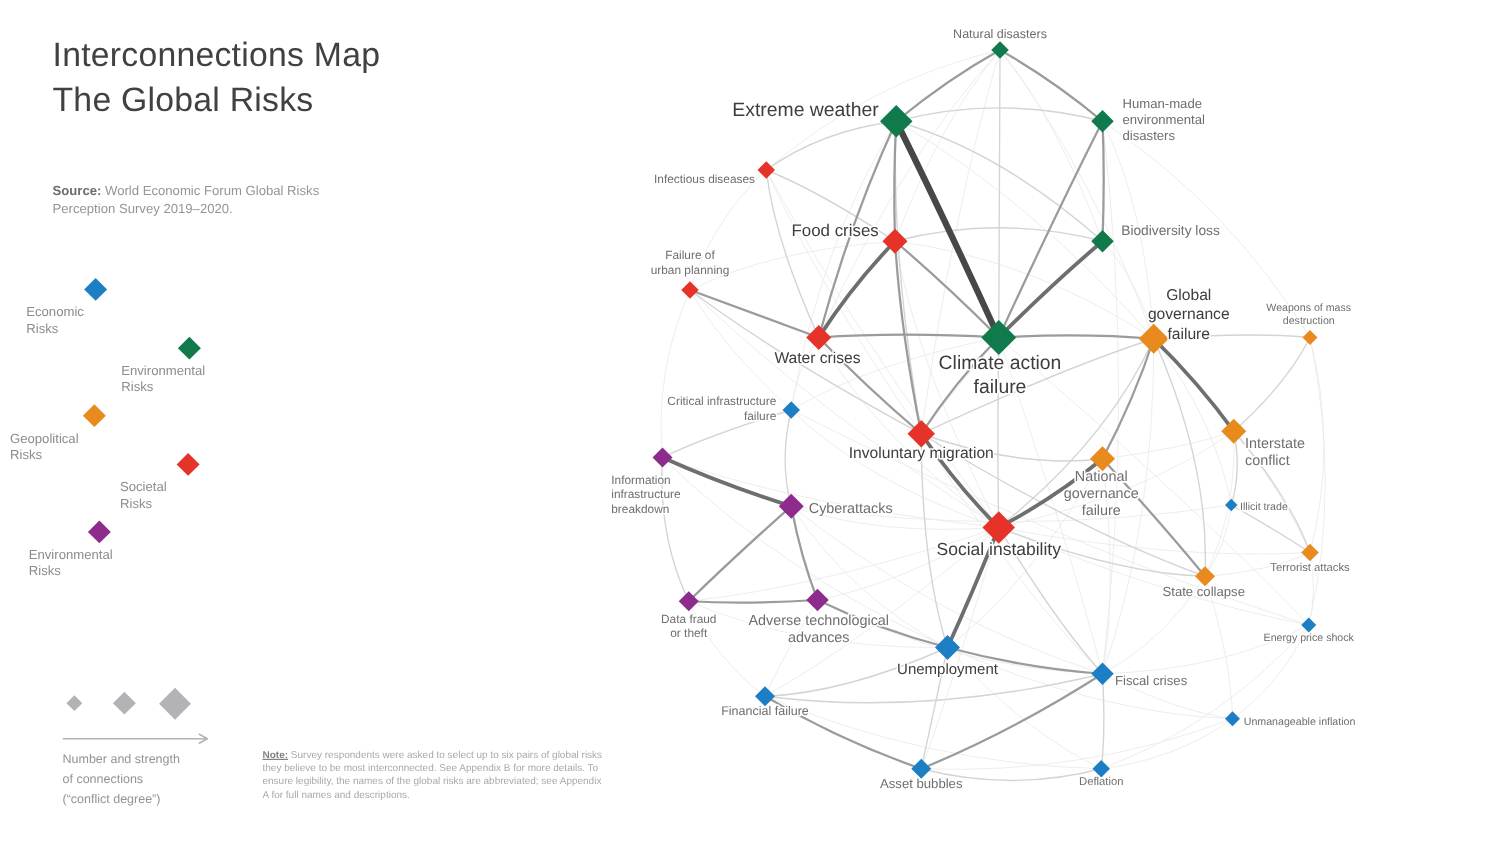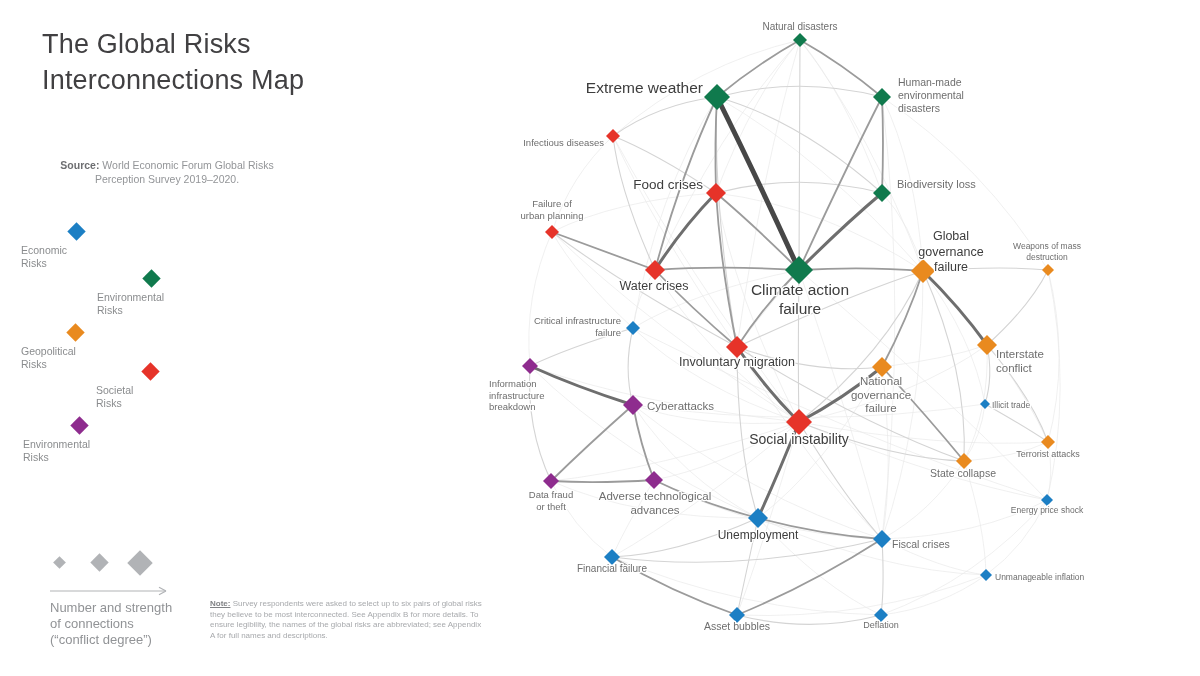--- a/index.html
+++ b/index.html
@@ -2,27 +2,27 @@
 <html><head>
 <meta charset="utf-8">
 <style>
   html,body{margin:0;padding:0;background:#fff;}
   body{width:1200px;height:676px;overflow:hidden;position:relative;
        font-family:"Liberation Sans","DejaVu Sans",sans-serif;}
   #canvas{position:absolute;inset:0;width:1200px;height:492px;}
   #network-svg{position:absolute;left:0;top:0;}
   .panel-text{position:absolute;}
   #title{left:42px;top:26px;font-size:27px;line-height:36px;color:#414042;letter-spacing:.2px;}
-  #source{left:42px;top:158px;font-size:10.5px;line-height:14px;color:#939598;width:250px;text-align:center;}
+  #source{left:42px;top:146px;font-size:10.5px;line-height:14px;color:#939598;width:250px;}
   #source b{color:#6d6e71;font-weight:bold;}
   .cat-item{position:absolute;}
   .cat-diamond{position:absolute;width:13px;height:13px;transform:rotate(45deg);}
   .cat-label{position:absolute;font-size:10.5px;line-height:13px;color:#8a8c8e;width:110px;}
   .sz-diamond{position:absolute;transform:rotate(45deg);}
-  #size-caption{left:50px;top:600px;font-size:13px;line-height:16px;color:#919396;}
+  #size-caption{left:50px;top:600px;font-size:10px;line-height:16px;color:#919396;}
   #note{left:210px;top:599px;width:274px;font-size:8px;line-height:10.5px;color:#a7a9ac;}
   #note b{color:#808285;font-weight:bold;text-decoration:underline;}
   text{font-family:"Liberation Sans","DejaVu Sans",sans-serif;}
 </style>
 </head>
 <body>
 
 <div id="canvas">
 
   <svg id="network-svg" width="1200" height="676" viewBox="0 0 1200 676">
@@ -219,38 +219,38 @@
         <text x="1047" y="513" text-anchor="middle" font-size="8.5" fill="#6e6e6e" stroke="#ffffff" stroke-width="2.5" paint-order="stroke" stroke-linejoin="round"><tspan x="1047" dy="0">Energy price shock</tspan></text>
         <text x="892" y="548" text-anchor="start" font-size="10.5" fill="#6e6e6e" stroke="#ffffff" stroke-width="2.5" paint-order="stroke" stroke-linejoin="round"><tspan x="892" dy="0">Fiscal crises</tspan></text>
         <text x="612" y="572" text-anchor="middle" font-size="10" fill="#6e6e6e" stroke="#ffffff" stroke-width="2.5" paint-order="stroke" stroke-linejoin="round"><tspan x="612" dy="0">Financial failure</tspan></text>
         <text x="995" y="580" text-anchor="start" font-size="8.5" fill="#6e6e6e" stroke="#ffffff" stroke-width="2.5" paint-order="stroke" stroke-linejoin="round"><tspan x="995" dy="0">Unmanageable inflation</tspan></text>
         <text x="737" y="630" text-anchor="middle" font-size="10.5" fill="#6e6e6e" stroke="#ffffff" stroke-width="2.5" paint-order="stroke" stroke-linejoin="round"><tspan x="737" dy="0">Asset bubbles</tspan></text>
         <text x="881" y="628" text-anchor="middle" font-size="9" fill="#6e6e6e" stroke="#ffffff" stroke-width="2.5" paint-order="stroke" stroke-linejoin="round"><tspan x="881" dy="0">Deflation</tspan></text>
       </g>
     </svg>
 
   <div id="title" class="panel-text">
+    <div>Interconnections Map</div>
     <div>The Global Risks</div>
-    <div>Interconnections Map</div>
   </div>
 
   <div id="source" class="panel-text"><b>Source:</b><span> World Economic Forum Global Risks Perception Survey 2019–2020.</span></div>
 
   <div>
     <div class="cat-item">
       <span class="cat-diamond" style="left: 70px; top: 225px; background: rgb(28, 127, 196);"></span>
       <span class="cat-label" style="left:21px;top:244px"><span>Economic</span><br><span>Risks</span></span>
     </div>
     <div class="cat-item">
       <span class="cat-diamond" style="left: 145px; top: 272px; background: rgb(16, 122, 77);"></span>
       <span class="cat-label" style="left:97px;top:291px"><span>Environmental</span><br><span>Risks</span></span>
     </div>
     <div class="cat-item">
       <span class="cat-diamond" style="left: 69px; top: 326px; background: rgb(233, 138, 31);"></span>
-      <span class="cat-label" style="left:21px;top:345px"><span>Geopolitical</span><br><span>Risks</span></span>
+      <span class="cat-label" style="left:8px;top:345px"><span>Geopolitical</span><br><span>Risks</span></span>
     </div>
     <div class="cat-item">
       <span class="cat-diamond" style="left: 144px; top: 365px; background: rgb(230, 51, 41);"></span>
       <span class="cat-label" style="left:96px;top:384px"><span>Societal</span><br><span>Risks</span></span>
     </div>
     <div class="cat-item">
       <span class="cat-diamond" style="left: 73px; top: 419px; background: rgb(142, 44, 142);"></span>
       <span class="cat-label" style="left:23px;top:438px"><span>Environmental</span><br><span>Risks</span></span>
     </div>
   </div>

